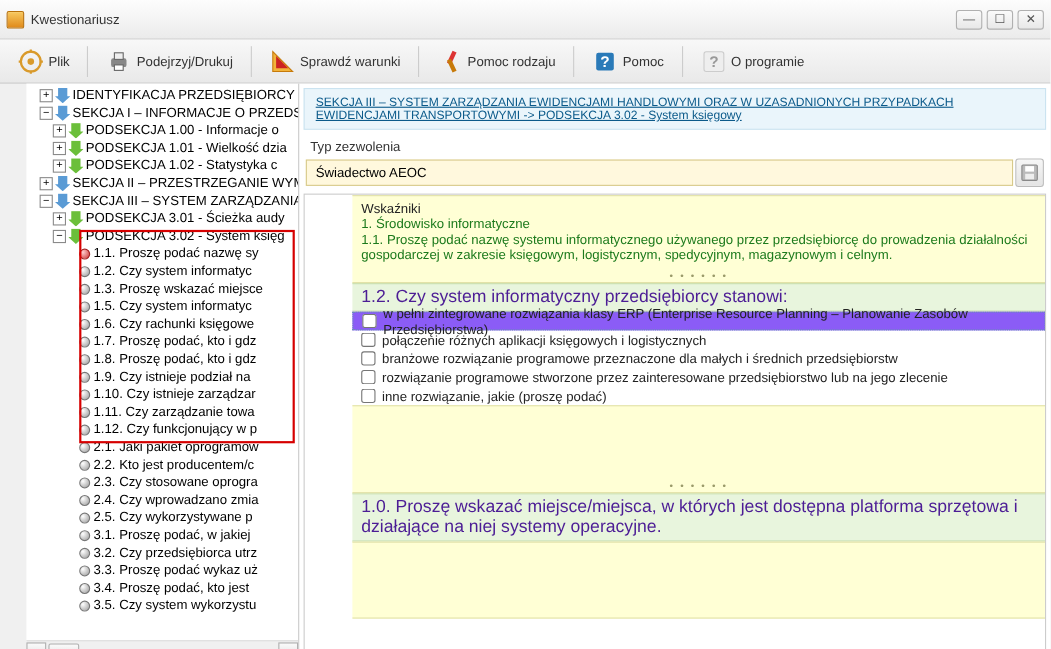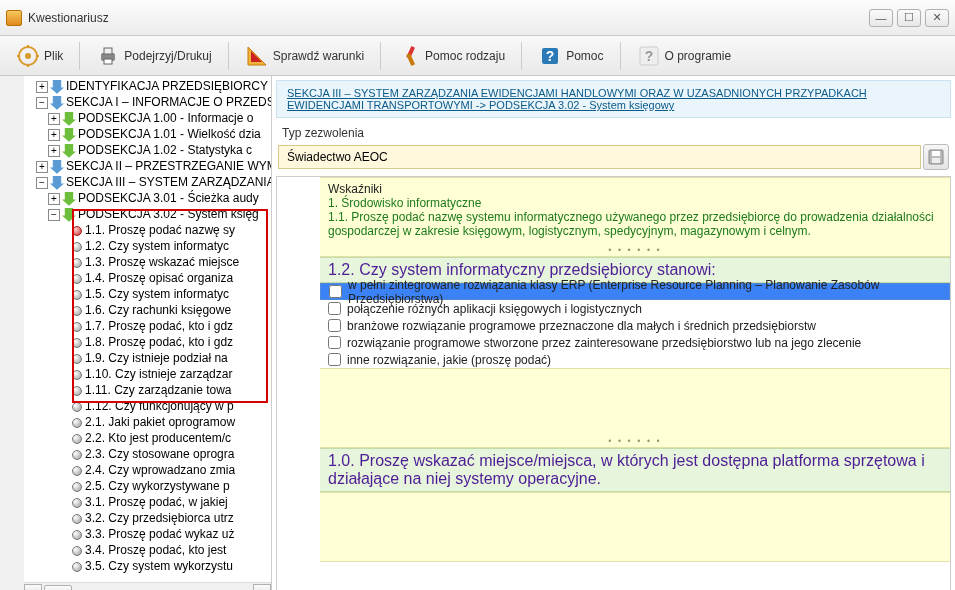--- a/index.html
+++ b/index.html
@@ -36,21 +36,21 @@
   .save-btn { width: 26px; height: 26px; border: 1px solid #bbb; border-radius: 3px; background: linear-gradient(#f6f6f6,#e4e4e4); display: flex; align-items: center; justify-content: center; cursor: pointer; }
   .main-scroll { flex: 1; overflow: auto; border: 1px solid #ccc; margin: 0 4px 4px 4px; position: relative; padding-left: 43px; }
   .main-scroll::-webkit-scrollbar { width: 16px; }
   .main-scroll::-webkit-scrollbar-thumb { background: linear-gradient(#fafafa,#dcdcdc); border: 1px solid #b0b0b0; border-radius: 3px; }
   .yellow-block { background: #ffffd5; border-top: 1px solid #e2e2a8; border-bottom: 1px solid #e2e2a8; padding: 4px 8px 18px 8px; font-size: 12px; color: #222; position: relative; }
   .green-line { color: #1c7a1c; }
   .dots-sep { text-align: center; color: #9a9a6a; font-size: 9px; letter-spacing: 2px; margin-top: 6px; position: absolute; bottom: 1px; left: 0; right: 0; }
   .q-header { background: #e8f5dd; border-top: 1px solid #c2dca9; border-bottom: 1px solid #c2dca9; padding: 3px 8px; font-size: 16px; color: #4c1d95; }
   .check-row { display: flex; align-items: center; padding: 1px 8px; font-size: 12px; color: #222; height: 17px; }
   .check-row input[type=checkbox] { margin: 0 6px 0 0; }
-  .check-row.sel { background: #3b82f6; border: 1px dotted #6a8fb8; }
+  .check-row.sel { background: #8b5cf6; border: 1px dotted #6a8fb8; }
 </style>
 </head>
 <body>
 
 <div class="title-bar">
   <span class="app-icon"></span>
   <span class="title">Kwestionariusz</span>
   <div class="win-btns">
     <div class="win-btn">—</div>
     <div class="win-btn">☐</div>
@@ -123,21 +123,20 @@
       <div class="tree-row"><span class="sp"></span><span class="sp"></span><span class="toggle">+</span><span class="arrow-green"></span><span>PODSEKCJA 1.00 - Informacje o</span></div>
       <div class="tree-row"><span class="sp"></span><span class="sp"></span><span class="toggle">+</span><span class="arrow-green"></span><span>PODSEKCJA 1.01 - Wielkość dzia</span></div>
       <div class="tree-row"><span class="sp"></span><span class="sp"></span><span class="toggle">+</span><span class="arrow-green"></span><span>PODSEKCJA 1.02 - Statystyka c</span></div>
       <div class="tree-row"><span class="sp"></span><span class="toggle">+</span><span class="arrow-down"></span><span>SEKCJA II – PRZESTRZEGANIE WYM</span></div>
       <div class="tree-row"><span class="sp"></span><span class="toggle">−</span><span class="arrow-down"></span><span>SEKCJA III – SYSTEM ZARZĄDZANIA</span></div>
       <div class="tree-row"><span class="sp"></span><span class="sp"></span><span class="toggle">+</span><span class="arrow-green"></span><span>PODSEKCJA 3.01 - Ścieżka audy</span></div>
       <div class="tree-row"><span class="sp"></span><span class="sp"></span><span class="toggle">−</span><span class="arrow-green"></span><span>PODSEKCJA 3.02 - System księg</span></div>
       <div class="tree-row"><span class="sp"></span><span class="sp"></span><span class="sp"></span><span class="conn"></span><span class="bullet red"></span><span>1.1. Proszę podać nazwę sy</span></div>
       <div class="tree-row"><span class="sp"></span><span class="sp"></span><span class="sp"></span><span class="conn"></span><span class="bullet"></span><span>1.2. Czy system informatyc</span></div>
       <div class="tree-row"><span class="sp"></span><span class="sp"></span><span class="sp"></span><span class="conn"></span><span class="bullet"></span><span>1.3. Proszę wskazać miejsce</span></div>
-      <div class="tree-row"><span class="sp"></span><span class="sp"></span><span class="sp"></span><span class="conn"></span><span class="bullet"></span><span>1.4. Proszę opisać organiza</span></div>
       <div class="tree-row"><span class="sp"></span><span class="sp"></span><span class="sp"></span><span class="conn"></span><span class="bullet"></span><span>1.5. Czy system informatyc</span></div>
       <div class="tree-row"><span class="sp"></span><span class="sp"></span><span class="sp"></span><span class="conn"></span><span class="bullet"></span><span>1.6. Czy rachunki księgowe</span></div>
       <div class="tree-row"><span class="sp"></span><span class="sp"></span><span class="sp"></span><span class="conn"></span><span class="bullet"></span><span>1.7. Proszę podać, kto i gdz</span></div>
       <div class="tree-row"><span class="sp"></span><span class="sp"></span><span class="sp"></span><span class="conn"></span><span class="bullet"></span><span>1.8. Proszę podać, kto i gdz</span></div>
       <div class="tree-row"><span class="sp"></span><span class="sp"></span><span class="sp"></span><span class="conn"></span><span class="bullet"></span><span>1.9. Czy istnieje podział na</span></div>
       <div class="tree-row"><span class="sp"></span><span class="sp"></span><span class="sp"></span><span class="conn"></span><span class="bullet"></span><span>1.10. Czy istnieje zarządzar</span></div>
       <div class="tree-row"><span class="sp"></span><span class="sp"></span><span class="sp"></span><span class="conn"></span><span class="bullet"></span><span>1.11. Czy zarządzanie towa</span></div>
       <div class="tree-row"><span class="sp"></span><span class="sp"></span><span class="sp"></span><span class="conn"></span><span class="bullet"></span><span>1.12. Czy funkcjonujący w p</span></div>
       <div class="tree-row"><span class="sp"></span><span class="sp"></span><span class="sp"></span><span class="conn"></span><span class="bullet"></span><span>2.1. Jaki pakiet oprogramow</span></div>
       <div class="tree-row"><span class="sp"></span><span class="sp"></span><span class="sp"></span><span class="conn"></span><span class="bullet"></span><span>2.2. Kto jest producentem/c</span></div>

